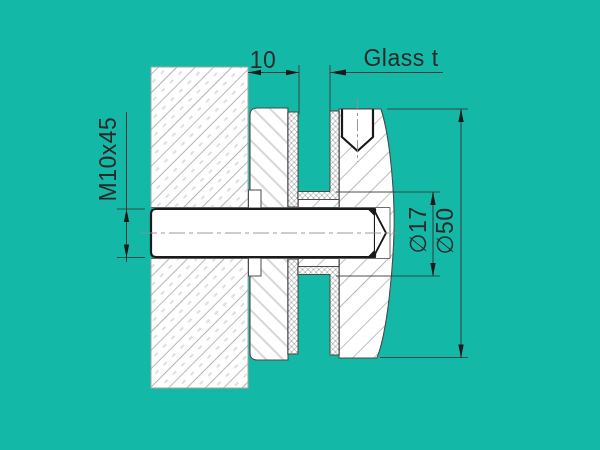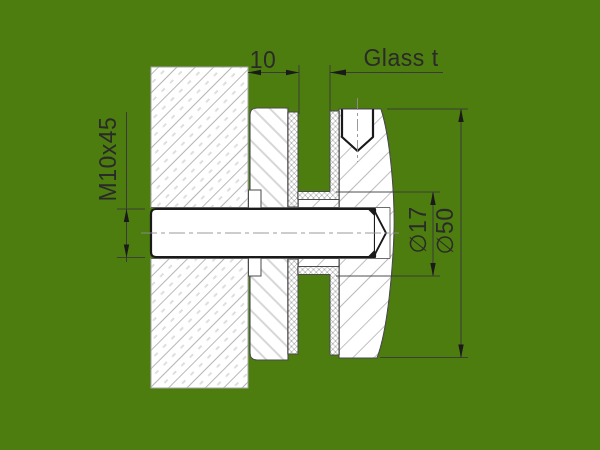--- a/index.html
+++ b/index.html
@@ -1,16 +1,16 @@
 <!DOCTYPE html>
 <html><head>
 <meta charset="utf-8">
 <style>
   html,body{margin:0;padding:0;background:#ffffff;}
-  #stage{position:relative;width:600px;height:450px;background:#4d7c0f;overflow:hidden;
+  #stage{position:relative;width:600px;height:450px;background:#14b8a6;overflow:hidden;
          font-family:"Liberation Sans", sans-serif;}
   svg{display:block;}
   text{font-family:"Liberation Sans", sans-serif;fill:#2a2a2a;letter-spacing:0.5px;}
 </style>
 </head>
 <body>
 
 <div id="stage">
 <svg width="600" height="450" viewBox="0 0 600 450">
   <defs>

